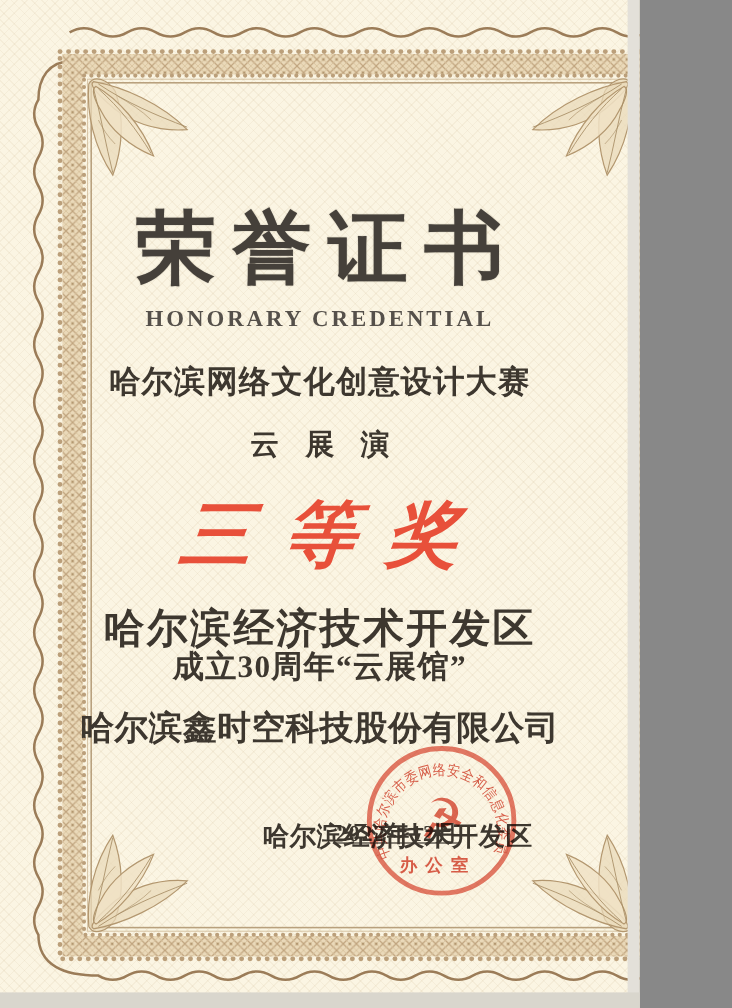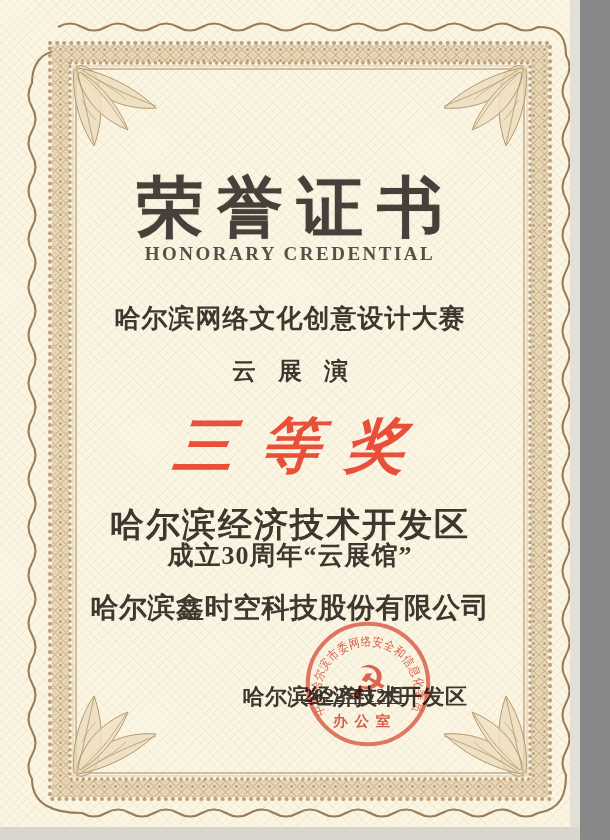--- a/index.html
+++ b/index.html
@@ -1,18 +1,18 @@
 <!DOCTYPE html>
 <html><head>
 <meta charset="utf-8">
 <style>
   html,body{margin:0;padding:0;background:#888;}
   .page{
     position:relative;
-    width:580px;height:840px;
+    width:533px;height:840px;
     background:#fbf5e3;
     overflow:hidden;
     font-family:"Liberation Serif","DejaVu Serif",serif;
   }
   
   .page::before{
     content:"";
     position:absolute;inset:0;
     background:
       repeating-linear-gradient(45deg, rgba(198,172,130,.11) 0 1px, transparent 1px 6px),
@@ -22,21 +22,21 @@
   .frame-svg{position:absolute;left:0;top:0;}
   .scan-edge-right{position:absolute;right:0;top:0;width:10px;height:840px;background:#e3e0d9;}
   .scan-edge-bottom{position:absolute;left:0;bottom:0;width:610px;height:13px;background:#d9d6cd;}
 
   .line{position:absolute;left:40px;right:40px;text-align:center;line-height:1.15;color:#3d372f;}
   .title-cn{
     top:170px;font-size:66px;font-weight:700;letter-spacing:14px;
     color:#45403a;text-shadow:0 0 1px rgba(62,54,44,.55);
     padding-left:14px; 
   }
-  .title-en{top:243px;font-size:19px;font-weight:700;letter-spacing:2.5px;color:#55504a;}
+  .title-en{top:256px;font-size:19px;font-weight:700;letter-spacing:2.5px;color:#55504a;}
   .event-line{top:304px;font-size:26px;font-weight:700;letter-spacing:1px;}
   .category-line{top:358px;font-size:24px;font-weight:700;letter-spacing:22px;padding-left:22px;}
   .award-line{
     top:412px;font-size:60px;font-weight:700;font-style:italic;
     letter-spacing:26px;padding-left:26px;color:#e8503a;
     transform:skewX(-6deg);
   }
   .ach1{top:505px;font-size:34px;font-weight:700;letter-spacing:2px;}
   .ach2{top:541px;font-size:26px;font-weight:700;letter-spacing:1px;}
   .recipient-line{top:592px;font-size:28px;font-weight:700;letter-spacing:0.5px;}

